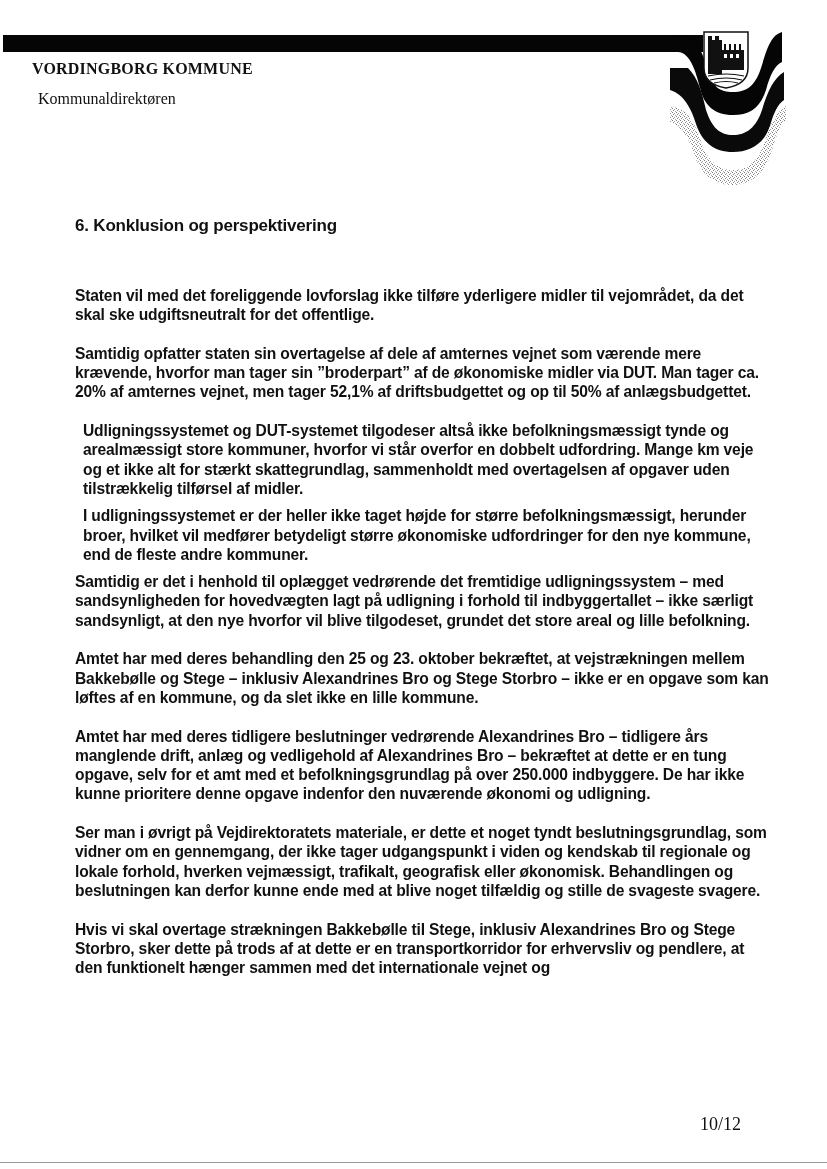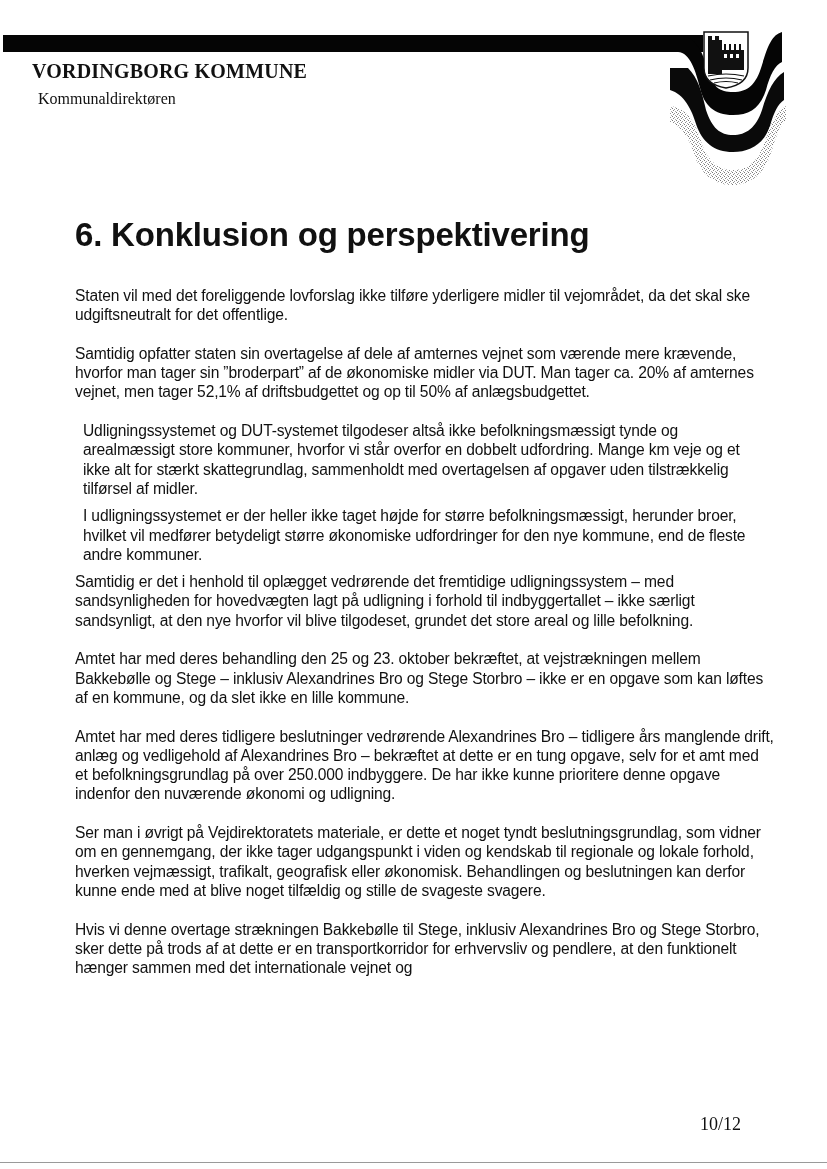--- a/index.html
+++ b/index.html
@@ -28,54 +28,55 @@
       top: 20px;
       width: 187px;
       height: 180px;
     }
     .org-name {
       position: absolute;
       left: 32px;
       top: 60px;
       font-family: "Liberation Serif", serif;
       font-weight: bold;
-      font-size: 20px;
+      font-size: 16px;
       letter-spacing: 0.2px;
       margin: 0;
     }
     .org-dept {
       position: absolute;
       left: 32px;
       top: 84px;
       font-family: "Liberation Serif", serif;
       font-size: 16px;
       margin: 6px;
     }
     .page-title {
       position: absolute;
       left: 75px;
       top: 216px;
       margin: 0;
       font-family: "Liberation Sans", sans-serif;
       font-weight: bold;
-      font-size: 33px;
+      font-size: 17px;
       letter-spacing: -0.2px;
     }
     .content {
       position: absolute;
       left: 75px;
       top: 286px;
       width: 700px;
       font-family: "Liberation Sans", sans-serif;
       font-size: 15.6px;
       line-height: 19.3px;
       letter-spacing: -0.15px;
     }
     .content p {
       margin: 0 0 19.3px 0;
+      font-weight: bold;
     }
     .content p.tight {
       margin: 8px;
     }
     .section-heading {
       margin: 0;
       font-weight: normal;
       font-size: 15.6px;
       text-decoration: underline;
     }
@@ -141,18 +142,18 @@
 
 <div class="content">
   <p>Staten vil med det foreliggende lovforslag ikke tilføre yderligere midler til vejområdet, da det skal ske udgiftsneutralt for det offentlige.</p>
   <p>Samtidig opfatter staten sin overtagelse af dele af amternes vejnet som værende mere krævende, hvorfor man tager sin ”broderpart” af de økonomiske midler via DUT. Man tager ca. 20% af amternes vejnet, men tager 52,1% af driftsbudgettet og op til 50% af anlægsbudgettet.</p>
   <p class="tight">Udligningssystemet og DUT-systemet tilgodeser altså ikke befolkningsmæssigt tynde og arealmæssigt store kommuner, hvorfor vi står overfor en dobbelt udfordring. Mange km veje og et ikke alt for stærkt skattegrundlag, sammenholdt med overtagelsen af opgaver uden tilstrækkelig tilførsel af midler.</p>
   <p class="tight">I udligningssystemet er der heller ikke taget højde for større befolkningsmæssigt, herunder broer, hvilket vil medfører betydeligt større økonomiske udfordringer for den nye kommune, end de fleste andre kommuner.</p>
   <p>Samtidig er det i henhold til oplægget vedrørende det fremtidige udligningssystem – med sandsynligheden for hovedvægten lagt på udligning i forhold til indbyggertallet – ikke særligt sandsynligt, at den nye hvorfor vil blive tilgodeset, grundet det store areal og lille befolkning.</p>
   <p>Amtet har med deres behandling den 25 og 23. oktober bekræftet, at vejstrækningen mellem Bakkebølle og Stege – inklusiv Alexandrines Bro og Stege Storbro – ikke er en opgave som kan løftes af en kommune, og da slet ikke en lille kommune.</p>
   <p>Amtet har med deres tidligere beslutninger vedrørende Alexandrines Bro – tidligere års manglende drift, anlæg og vedligehold af Alexandrines Bro – bekræftet at dette er en tung opgave, selv for et amt med et befolkningsgrundlag på over 250.000 indbyggere. De har ikke kunne prioritere denne opgave indenfor den nuværende økonomi og udligning.</p>
   <p>Ser man i øvrigt på Vejdirektoratets materiale, er dette et noget tyndt beslutningsgrundlag, som vidner om en gennemgang, der ikke tager udgangspunkt i viden og kendskab til regionale og lokale forhold, hverken vejmæssigt, trafikalt, geografisk eller økonomisk. Behandlingen og beslutningen kan derfor kunne ende med at blive noget tilfældig og stille de svageste svagere.</p>
-  <p>Hvis vi denne overtage strækningen Bakkebølle til Stege, inklusiv Alexandrines Bro og Stege Storbro, sker dette på trods af at dette er en transportkorridor for erhvervsliv og pendlere, at den funktionelt hænger sammen med det internationale vejnet og</p>
+  <p>Hvis vi skal overtage strækningen Bakkebølle til Stege, inklusiv Alexandrines Bro og Stege Storbro, sker dette på trods af at dette er en transportkorridor for erhvervsliv og pendlere, at den funktionelt hænger sammen med det internationale vejnet og</p>
 </div>
 
 <div class="page-number">10/12</div>
 
 <div class="bottom-rule"></div>
 
 </body></html>

